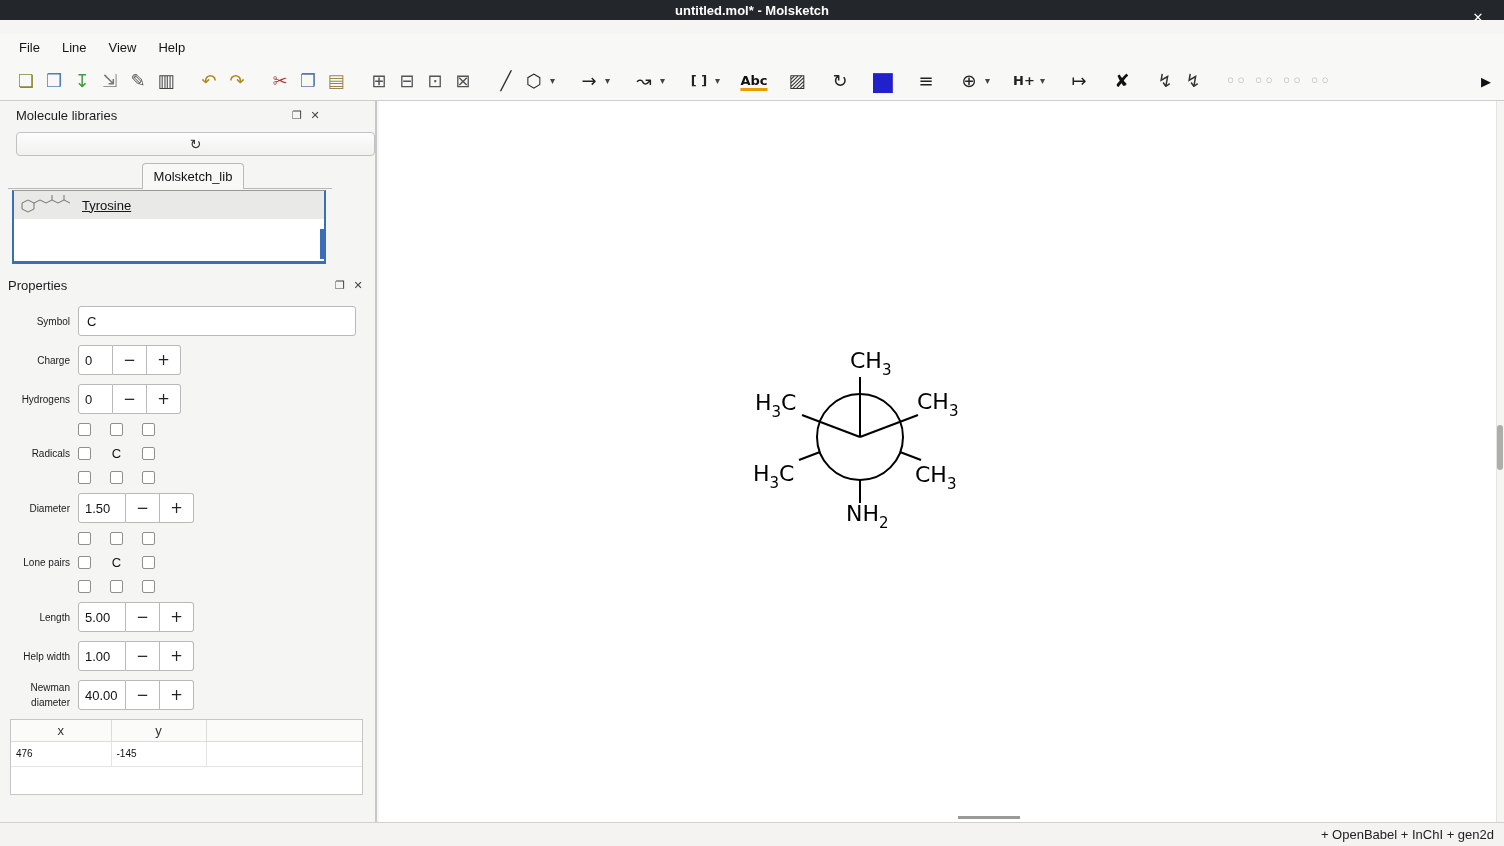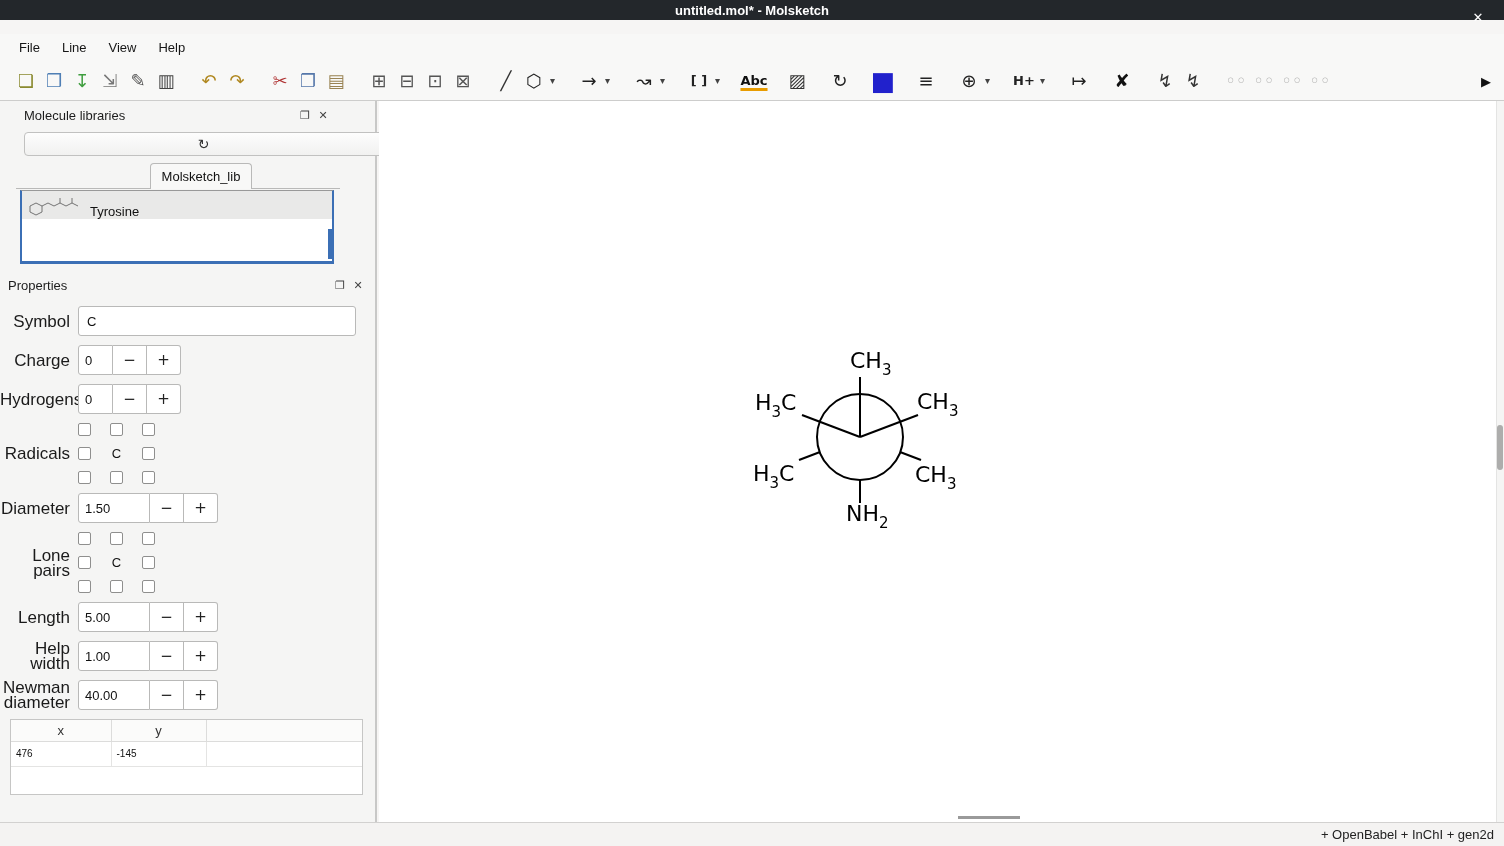--- a/index.html
+++ b/index.html
@@ -35,45 +35,45 @@
     font-size:13px; color:#111; font-family:"DejaVu Sans", sans-serif; }
 
   
   .dock { position:absolute; top:101px; left:0; width:377px; height:721px; background:#f5f5f4;
     border-right:2px solid #c8c8c7; }
   .panel-header { height:22px; display:flex; align-items:center; padding:0 8px; }
   .panel-header .ptitle { flex:1; font-size:13px; color:#1c1c1c; }
   .panel-icon { width:18px; height:16px; display:flex; align-items:center; justify-content:center;
     font-size:11px; color:#444; font-family:"DejaVu Sans", sans-serif; }
 
-  .lib-panel { position:absolute; top:3px; left:16px; width:324px; }
+  .lib-panel { position:absolute; top:3px; left:8px; width:324px; }
   .refresh-btn { display:block; margin:6px 8px; width:359px; height:24px; border:1px solid #c1c1c0; border-radius:4px;
     background:linear-gradient(#fdfdfd,#f1f1f0); font-size:14px; color:#333; font-family:"DejaVu Sans", sans-serif; }
   .tabbar { position:relative; height:27px; }
   .tabbar .baseline { position:absolute; bottom:0; left:0; right:0; height:1px; background:#b9b9b8; }
   .tab { position:absolute; left:134px; top:1px; width:102px; height:26px; background:#f8f8f7;
     border:1px solid #b9b9b8; border-bottom:none; border-radius:4px 4px 0 0;
     display:flex; align-items:center; justify-content:center; font-size:13px; color:#111; }
   .lib-list { position:relative; margin:1px 6px 0 4px; height:74px; background:#ffffff;
     border-top:1px solid #999; border-left:2px solid #3b6fb5; border-right:2px solid #3b6fb5; border-bottom:3px solid #3b6fb5; }
-  .lib-item { height:28px; background:#e9e9e8; display:flex; align-items:flex-end; padding:0 6px; gap:6px; }
+  .lib-item { height:28px; background:#e9e9e8; display:flex; align-items:center; padding:0 6px; gap:6px;text-decoration:underline; }
   .lib-item .ilabel { font-size:13px; color:#111; }
   .lib-vthumb { position:absolute; right:0; bottom:2px; width:4px; height:30px; background:#3b6fb5; }
 
   .props-panel { position:absolute; top:173px; left:0; width:375px; }
   .props-body { padding-top:10px; }
   .prop-row { display:flex; align-items:center; margin:0 0 9px 0; min-height:30px; }
-  .prop-label { width:78px; text-align:right; padding-right:8px; font-size:17px; color:#1a1a1a; flex:none; line-height:15px; }
+  .prop-label { width:78px; text-align:right; padding-right:8px; font-size:10px; color:#1a1a1a; flex:none; line-height:15px; }
   .text-input { width:278px; height:30px; border:1px solid #b9b9b8; border-radius:3px; background:#fff;
     padding:0 8px; font-size:13px; color:#111; font-family:"Liberation Sans", sans-serif; }
   .spin { display:flex; }
   .spin-input { height:30px; border:1px solid #b9b9b8; border-radius:3px 0 0 3px; background:#fff;
     padding:0 6px; font-size:13px; color:#111; font-family:"Liberation Sans", sans-serif; }
   .spin-input.narrow { width:35px; }
-  .spin-input.wide { width:72px; }
+  .spin-input.wide { width:48px; }
   .spin-btn { width:34px; height:30px; border:1px solid #b9b9b8; border-left:none; background:#fff;
     font-size:15px; color:#222; font-family:"DejaVu Sans", sans-serif; }
   .spin-btn:last-child { border-radius:0 3px 3px 0; }
   .grid-row { align-items:center; }
   .cb-grid { display:grid; grid-template-columns:repeat(3,13px); grid-template-rows:repeat(3,13px);
     column-gap:19px; row-gap:11px; align-items:center; justify-items:center; }
   .cb { width:13px; height:13px; background:#fff; border:1px solid #8f8f8e; border-radius:2px; display:block; }
   .cb-center { font-size:13px; color:#111; }
   .coords-box { margin:6px 10px 0 10px; width:353px; height:76px; background:#fff; border:1px solid #c6c6c5; }
   .coords-box table { border-collapse:collapse; width:100%; }

